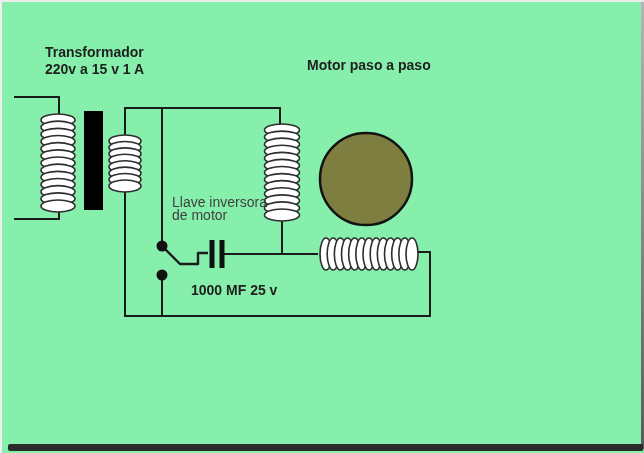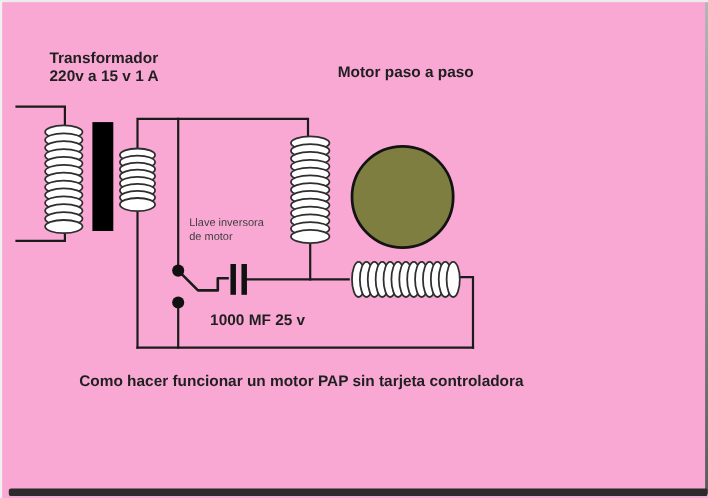--- a/index.html
+++ b/index.html
@@ -1,19 +1,19 @@
 <!DOCTYPE html>
 <html><head>
 <meta charset="utf-8">
 <style>
   html,body{margin:0;padding:0;background:#ffffff;}
   .canvas{
     position:relative;
     width:644px;height:453px;
-    background:#f9a8d4;
+    background:#86efac;
     font-family:"Liberation Sans", sans-serif;
     overflow:hidden;
     border-top:2px solid #ececec;
     border-left:2px solid #f0f0f0;
     box-sizing:border-box;
   }
   .right-edge{
     position:absolute;top:0;right:0;width:3px;height:447px;
     background:linear-gradient(#b5b5b5,#5a5a5a);
   }
@@ -21,21 +21,21 @@
     position:absolute;left:6px;right:1px;bottom:2px;height:7px;
     border-radius:2px 1px 1px 2px;
   }
   svg.schematic{position:absolute;left:0;top:0;}
   .wire{fill:none;stroke:#1b1b1b;stroke-width:2;stroke-linecap:square;}
   .lever{fill:none;stroke:#1b1b1b;stroke-width:2.4;stroke-linejoin:round;}
   g[data-coil] ellipse{fill:#ffffff;stroke:#2e2e2e;stroke-width:1.6;}
   .lbl{position:absolute;color:#1f1f1f;white-space:nowrap;}
   .lbl-bold{font-weight:bold;font-size:14px;line-height:17px;}
   .lbl-cap{font-weight:bold;font-size:14px;text-align:right;}
-  .lbl-small{font-size:10px;line-height:13px;color:#3f3f3f;}
+  .lbl-small{font-size:14px;line-height:13px;color:#3f3f3f;}
 </style>
 </head>
 <body>
 
 <div class="canvas">
 
   <svg class="schematic" width="644" height="453" viewBox="0 0 644 453">
 
     <g>
       <path class="wire" d="M13,95 H57 V113"></path>
@@ -129,17 +129,16 @@
 
   <div class="lbl lbl-bold" style="left:305px;top:55px;font-size:14px;">Motor paso a paso</div>
 
   <div class="lbl lbl-small" style="left:170px;top:194px;">
     <div>Llave inversora</div>
     <div>de motor</div>
   </div>
 
   <div class="lbl lbl-cap" style="left:189px;top:280px;">1000 MF 25 v</div>
 
-  <div class="lbl lbl-cap" style="left:70px;top:336px;">Como hacer funcionar un motor PAP sin tarjeta controladora</div>
 
   <div class="right-edge"></div>
   <div class="bottom-bar" data-c="#2b2b2b" style="background: rgb(43, 43, 43);"></div>
 </div>
 
 </body></html>

